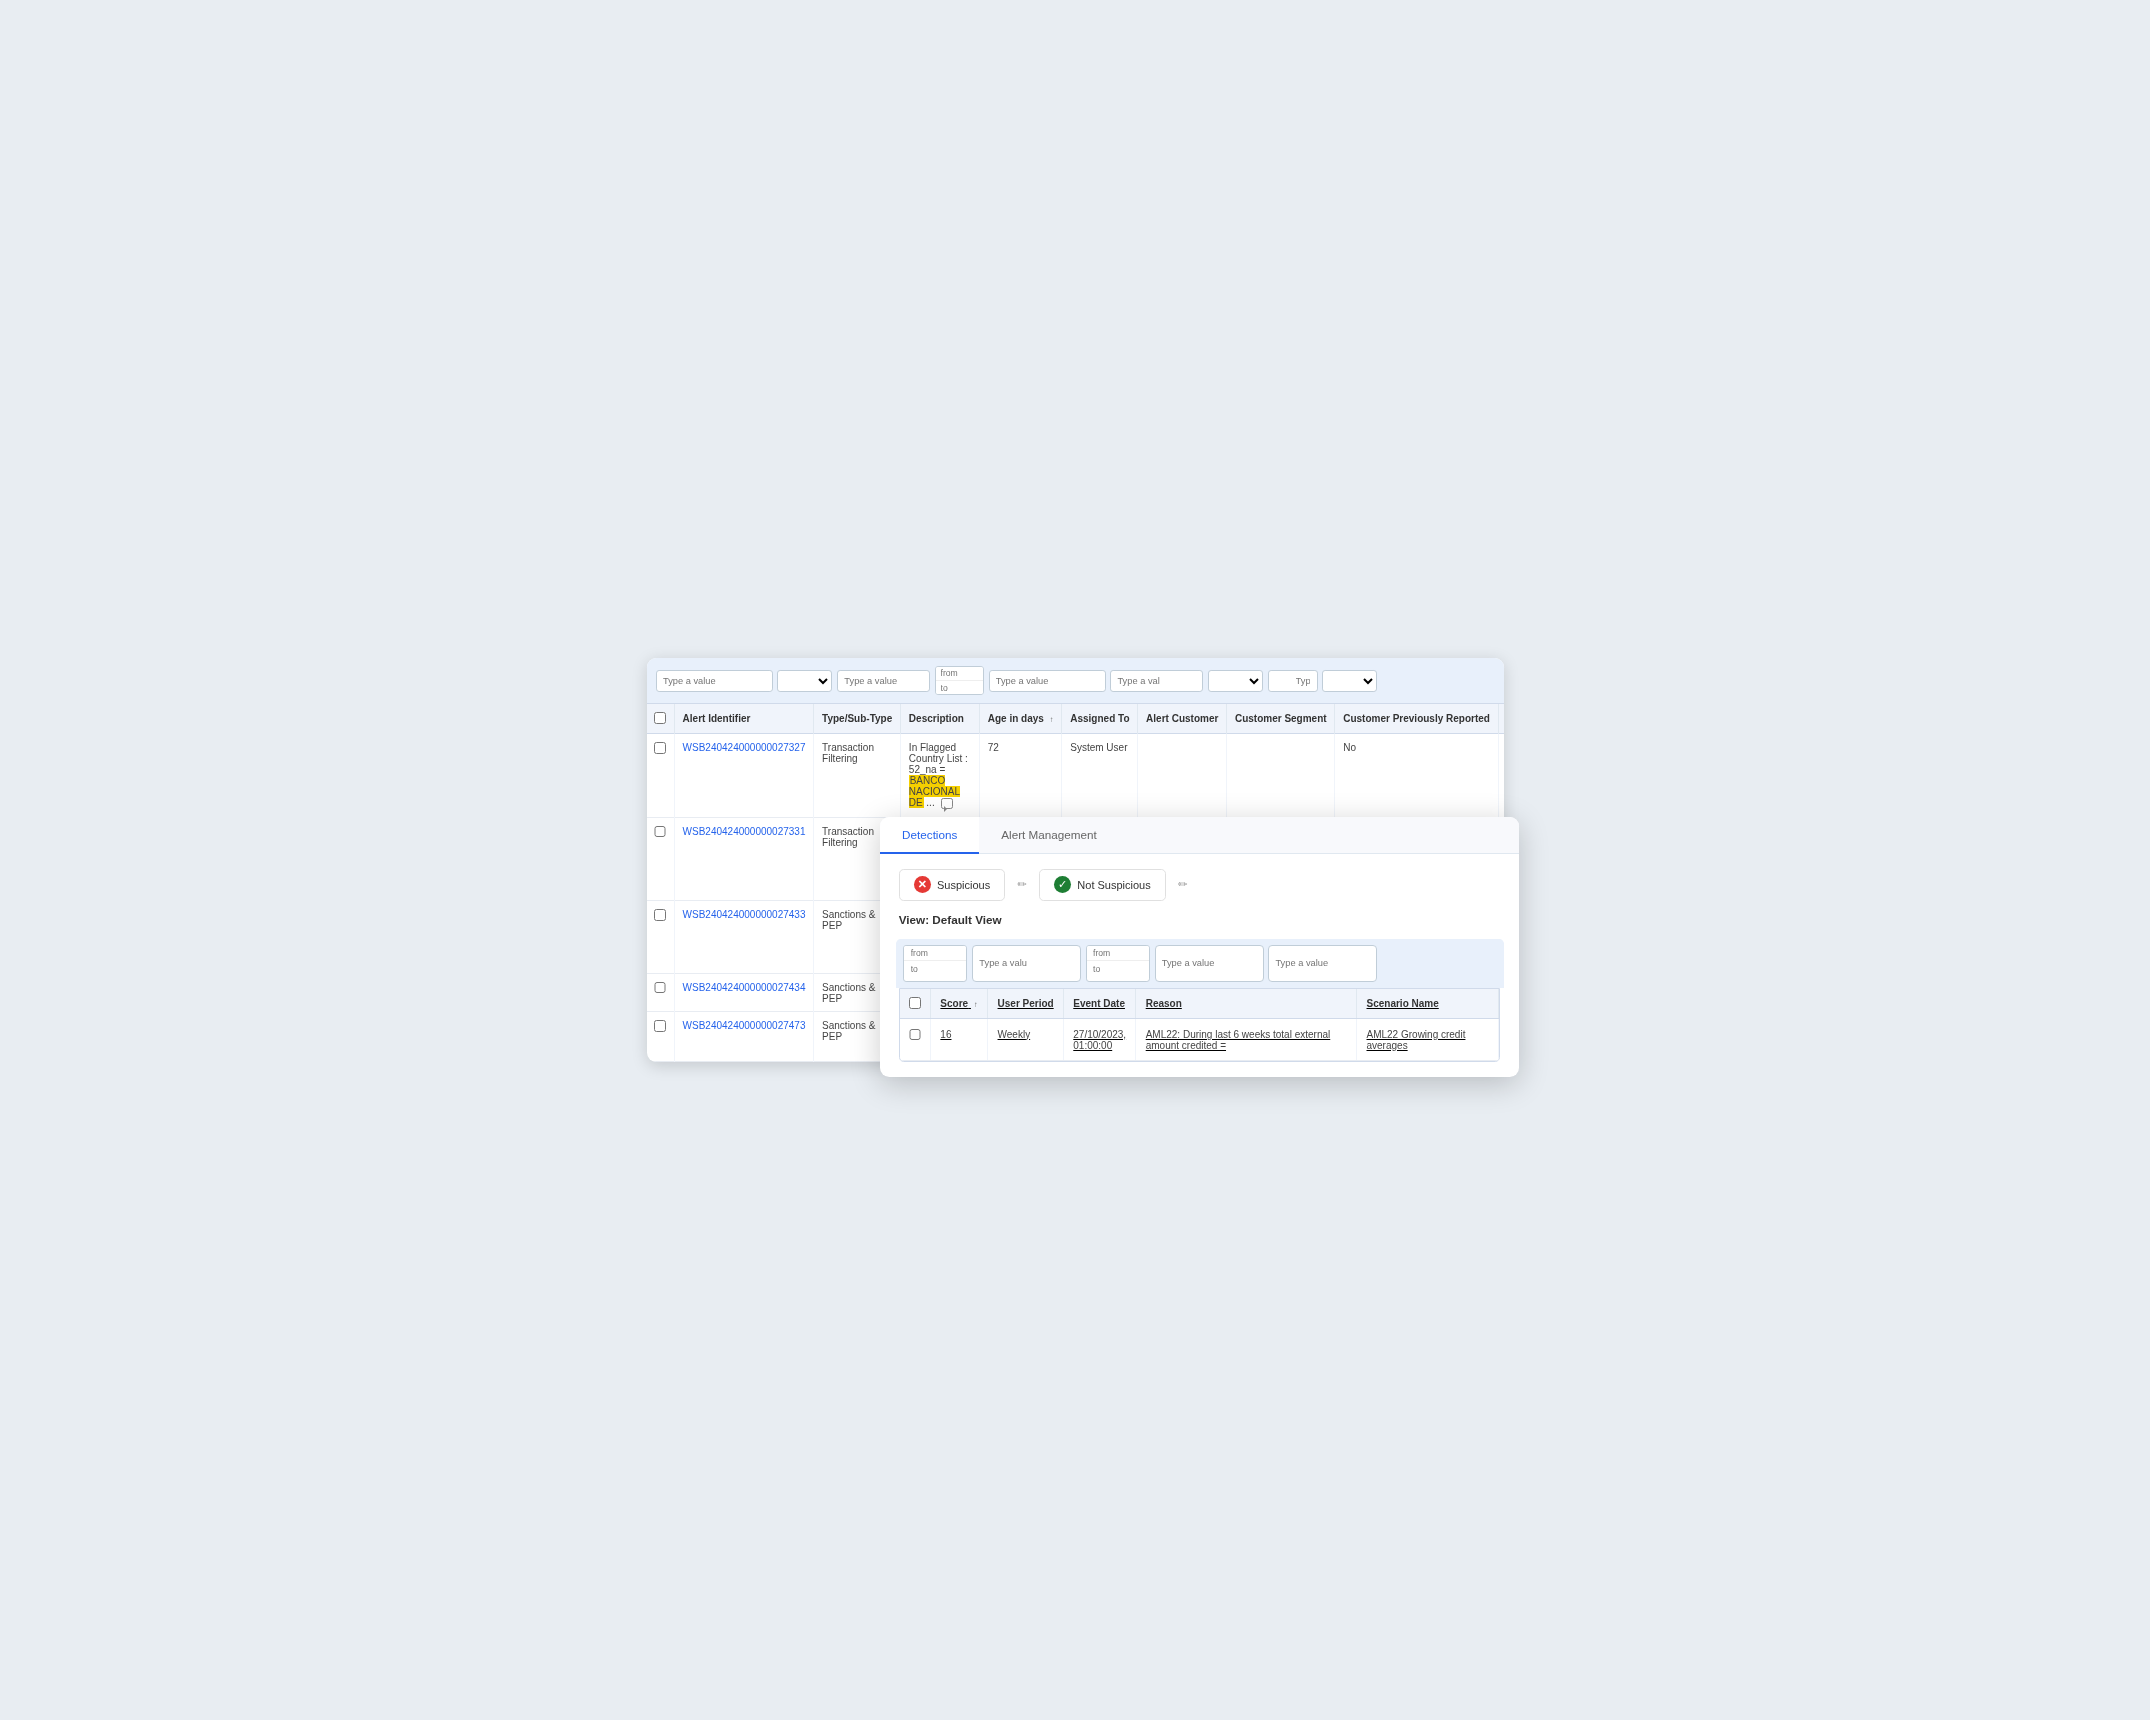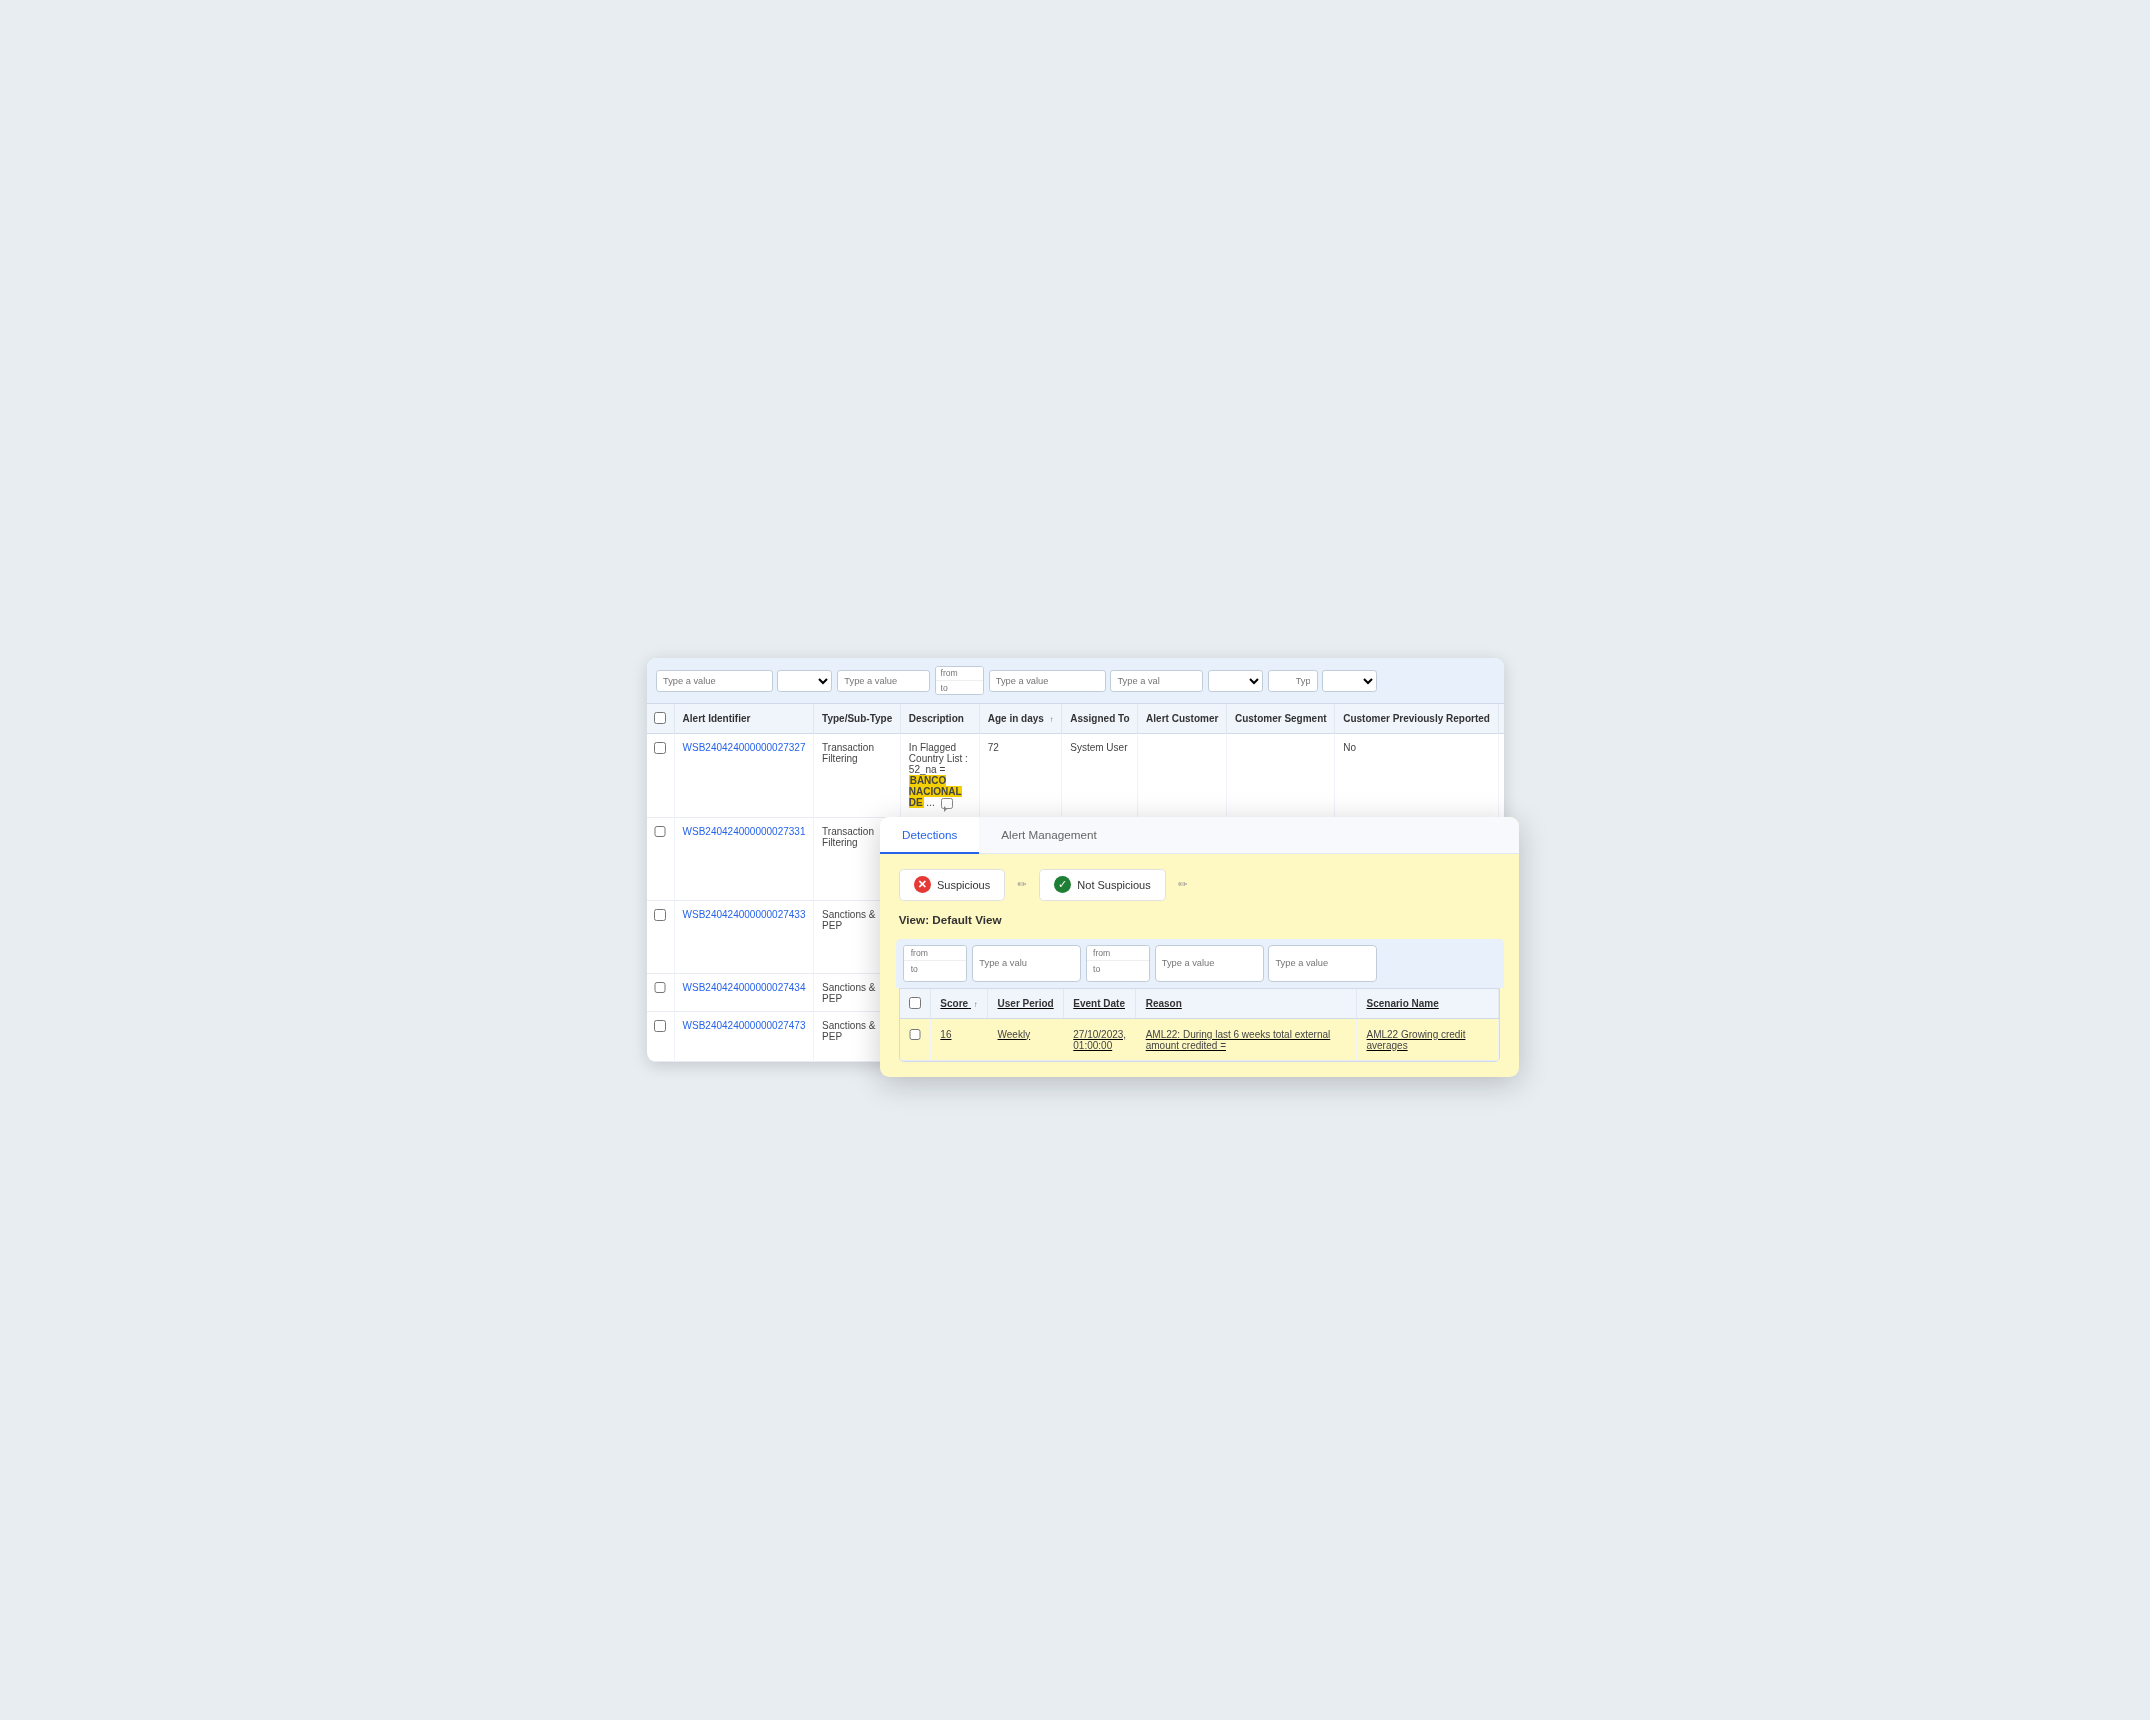--- a/index.html
+++ b/index.html
@@ -122,21 +122,21 @@
     }
 
     .alert-link {
       color: #2563eb;
       text-decoration: none;
       font-size: 10px;
     }
 
     .highlight {
       background: #f5d000;
-      font-weight: bold;
+      font-weight: normal;
       padding: 0 0.8px;
     }
 
     .comment-icon {
       display: inline-block;
       width: 12.5px;
       height: 11px;
       border: 1.2px solid #888;
       border-radius: 2.3px;
       position: relative;
@@ -167,21 +167,21 @@
       height: 11.7px;
       cursor: pointer;
     }
 
     
     .detections-overlay {
       position: absolute;
       bottom: -15.6px;
       right: -15.6px;
       width: 639px;
-      background: #fef9c3;
+      background: #ffffff;
       border-radius: 9.3px;
       box-shadow: 0 6.2px 31px rgba(0,0,0,0.2);
       overflow: hidden;
       z-index: 10;
     }
 
     .det-tabs {
       display: flex;
       border-bottom: 1.6px solid #e0e8f0;
       background: #f8f9fc;

